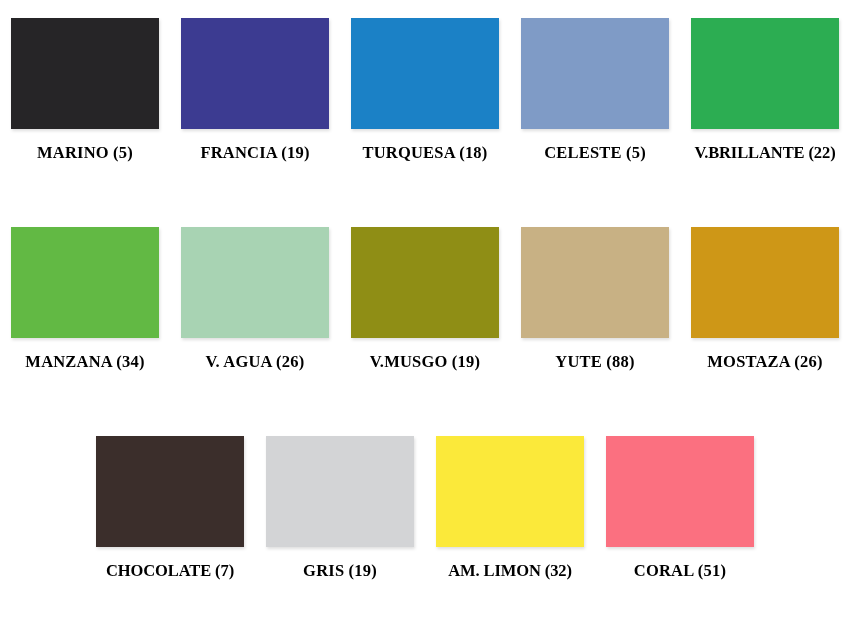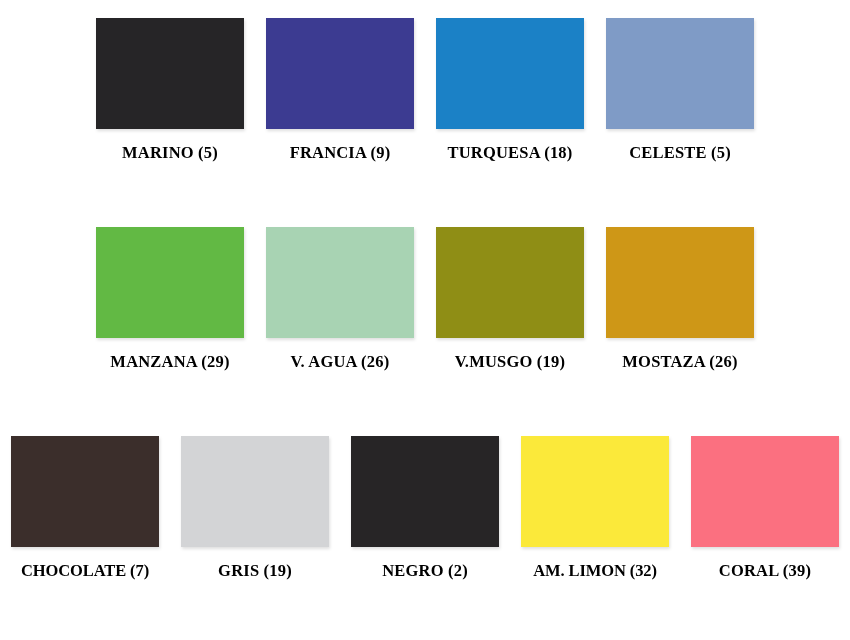--- a/index.html
+++ b/index.html
@@ -72,67 +72,71 @@
 
 <div class="palette-sheet">
 
   <div class="swatch-row">
     <div class="swatch-cell">
       <div class="swatch-chip" style="background-color: rgb(38, 37, 39);"></div>
       <div class="swatch-label">MARINO (5)</div>
     </div>
     <div class="swatch-cell">
       <div class="swatch-chip" style="background-color: rgb(60, 59, 145);"></div>
-      <div class="swatch-label">FRANCIA (9)</div>
+      <div class="swatch-label">FRANCIA (19)</div>
     </div>
     <div class="swatch-cell">
       <div class="swatch-chip" style="background-color: rgb(27, 129, 198);"></div>
       <div class="swatch-label">TURQUESA (18)</div>
     </div>
     <div class="swatch-cell">
       <div class="swatch-chip" style="background-color: rgb(127, 155, 198);"></div>
       <div class="swatch-label">CELESTE (5)</div>
     </div>
+    <div class="swatch-cell">
+      <div class="swatch-chip" style="background-color: rgb(44, 173, 82);"></div>
+      <div class="swatch-label wide">V.BRILLANTE (22)</div>
+    </div>
   </div>
 
   <div class="swatch-row">
     <div class="swatch-cell">
       <div class="swatch-chip" style="background-color: rgb(98, 185, 68);"></div>
-      <div class="swatch-label">MANZANA (29)</div>
+      <div class="swatch-label">MANZANA (34)</div>
     </div>
     <div class="swatch-cell">
       <div class="swatch-chip" style="background-color: rgb(168, 211, 179);"></div>
       <div class="swatch-label">V. AGUA (26)</div>
     </div>
     <div class="swatch-cell">
       <div class="swatch-chip" style="background-color: rgb(143, 142, 21);"></div>
       <div class="swatch-label">V.MUSGO (19)</div>
+    </div>
+    <div class="swatch-cell">
+      <div class="swatch-chip" style="background-color: rgb(200, 177, 132);"></div>
+      <div class="swatch-label">YUTE (88)</div>
     </div>
     <div class="swatch-cell">
       <div class="swatch-chip" style="background-color: rgb(206, 151, 23);"></div>
       <div class="swatch-label">MOSTAZA (26)</div>
     </div>
   </div>
 
   <div class="swatch-row">
     <div class="swatch-cell">
       <div class="swatch-chip" style="background-color: rgb(59, 46, 43);"></div>
       <div class="swatch-label wide">CHOCOLATE (7)</div>
     </div>
     <div class="swatch-cell">
       <div class="swatch-chip" style="background-color: rgb(211, 212, 214);"></div>
       <div class="swatch-label">GRIS (19)</div>
     </div>
     <div class="swatch-cell">
-      <div class="swatch-chip" style="background-color: rgb(39, 37, 38);"></div>
-      <div class="swatch-label">NEGRO (2)</div>
-    </div>
-    <div class="swatch-cell">
       <div class="swatch-chip" style="background-color: rgb(251, 233, 58);"></div>
       <div class="swatch-label wide">AM. LIMON (32)</div>
     </div>
     <div class="swatch-cell">
       <div class="swatch-chip" style="background-color: rgb(251, 112, 128);"></div>
-      <div class="swatch-label">CORAL (39)</div>
+      <div class="swatch-label">CORAL (51)</div>
     </div>
   </div>
 
 </div>
 
 </body></html>

